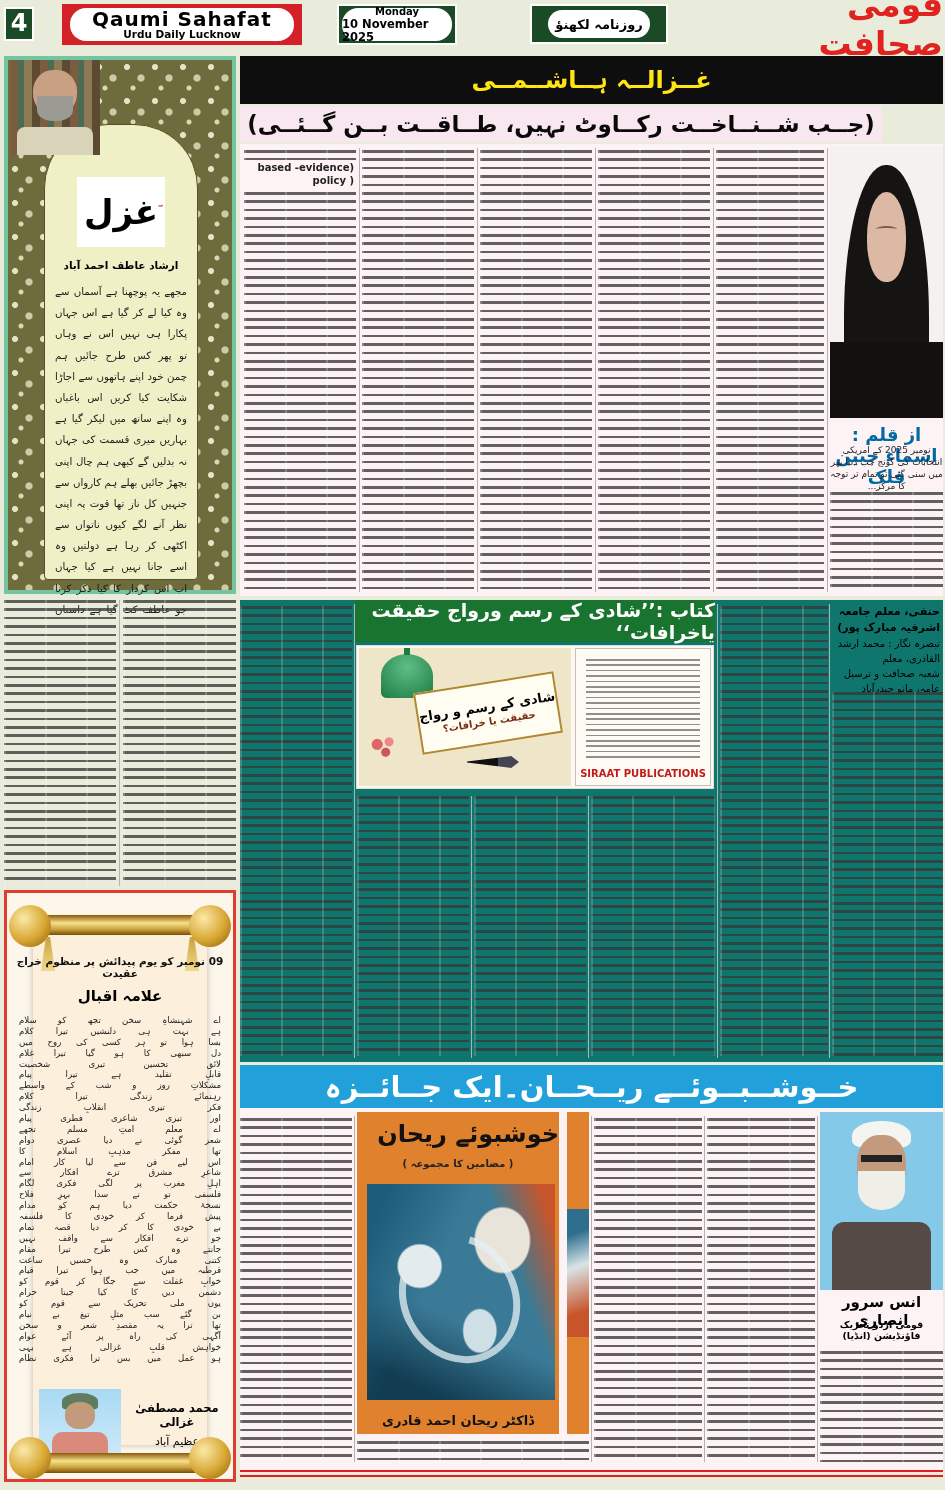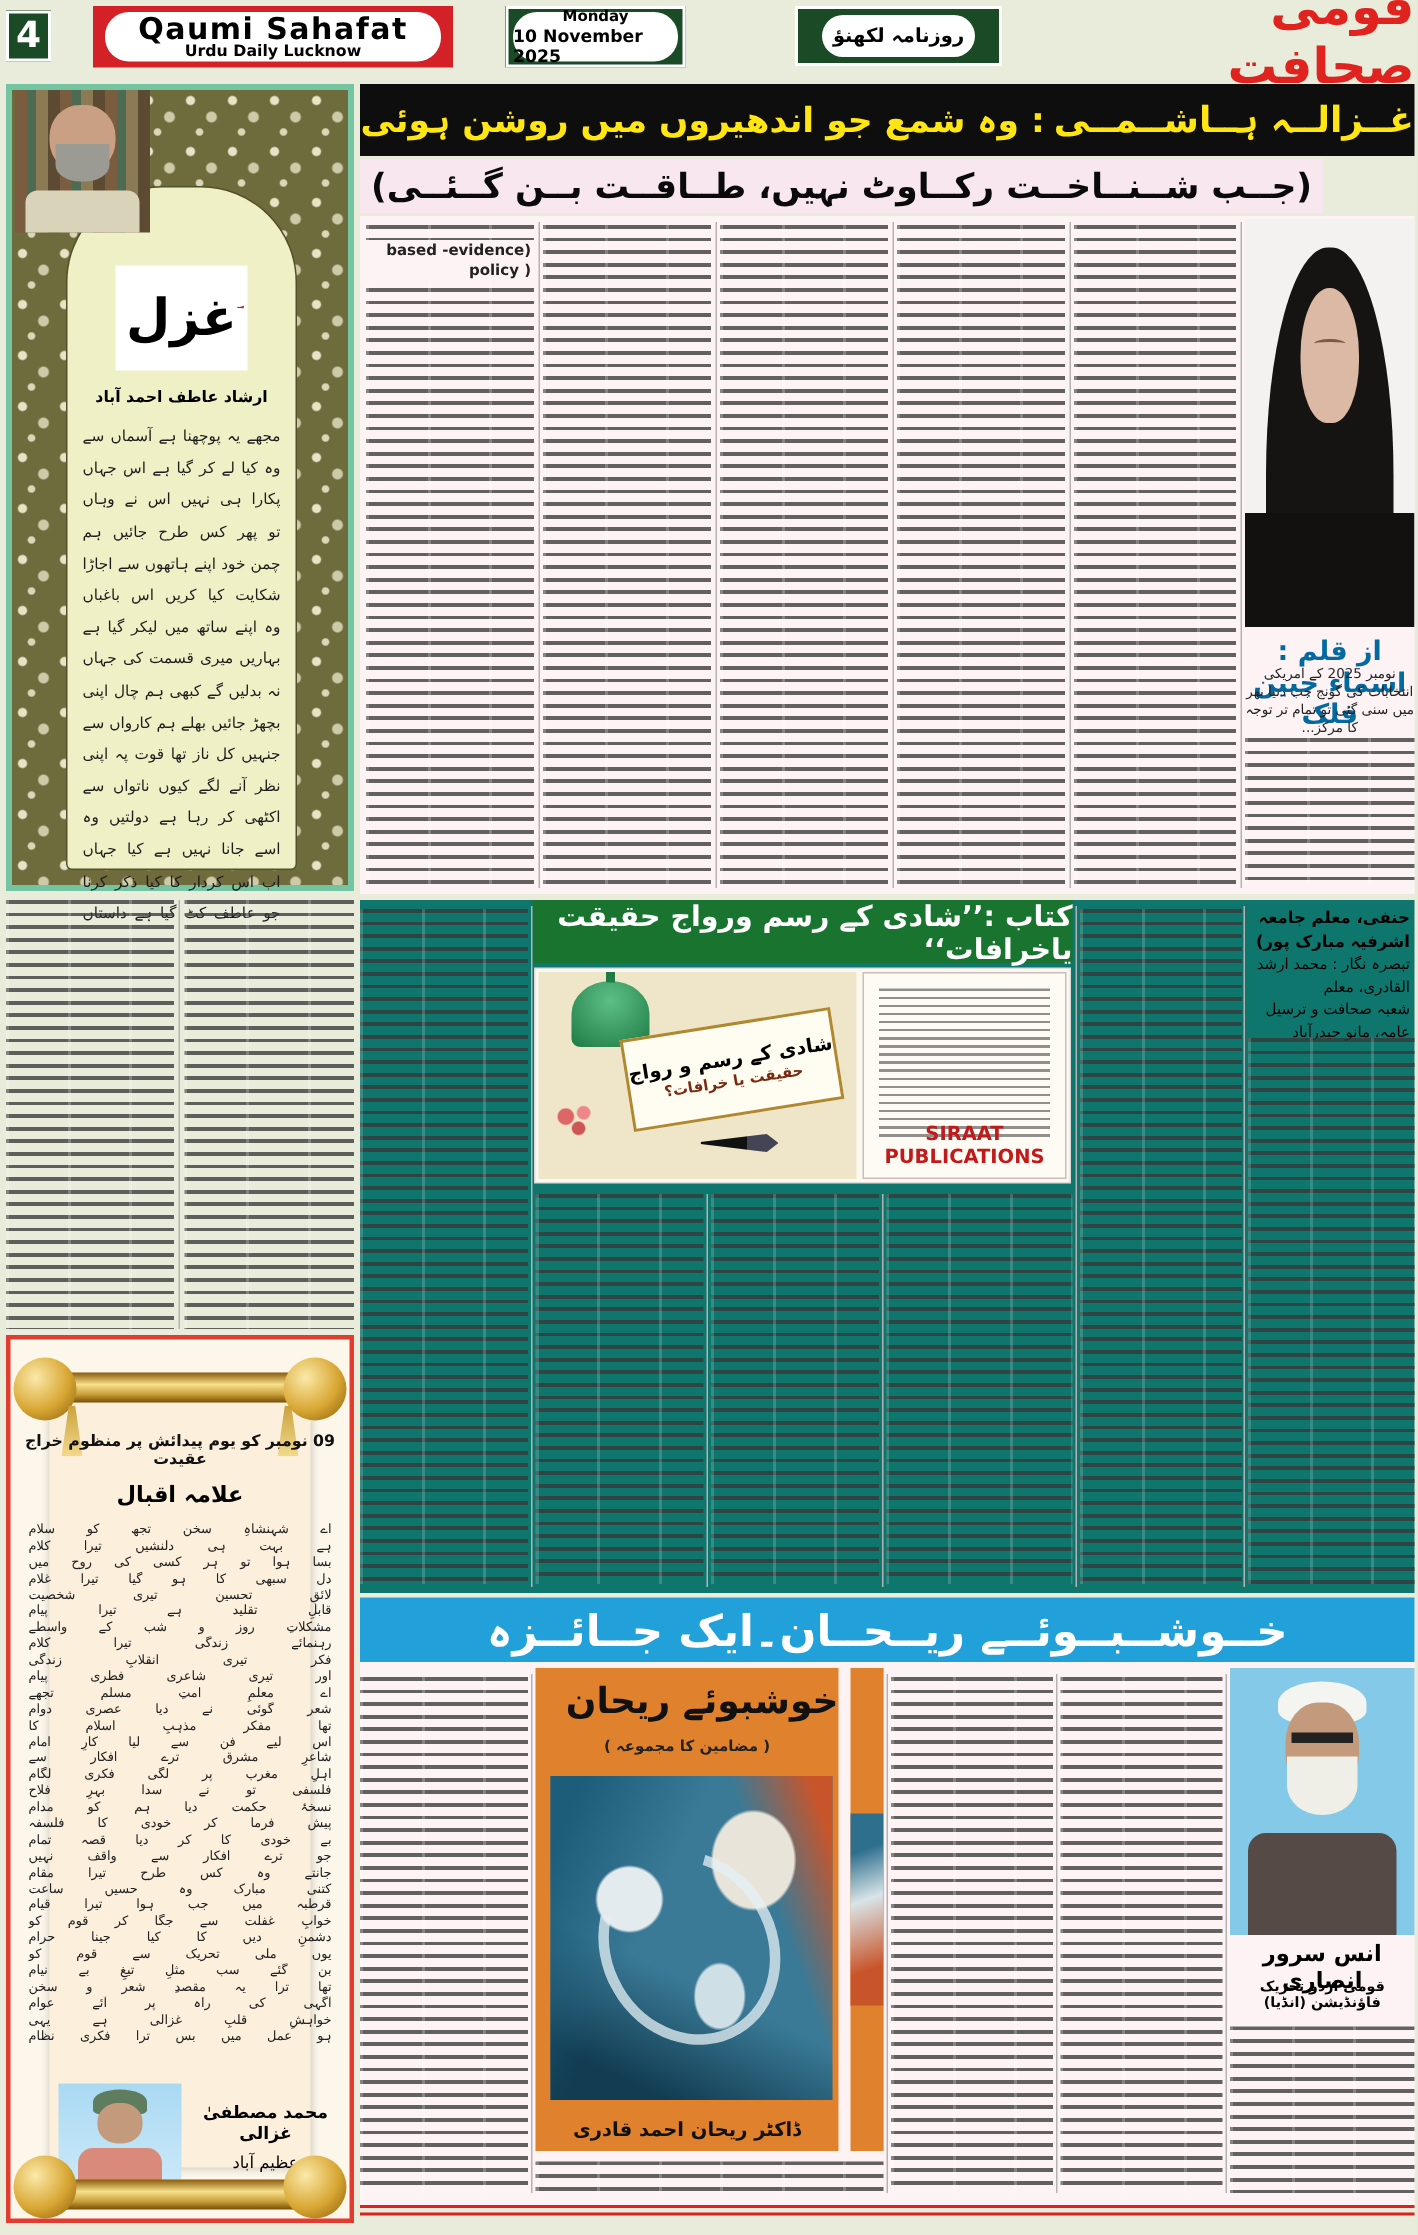--- a/index.html
+++ b/index.html
@@ -113,21 +113,21 @@
   .banner-t2{font-size:10px;font-weight:bold;color:#7a2a10;line-height:13px;}
   .flowers{position:absolute;left:8px;bottom:26px;width:34px;height:26px;
            background:radial-gradient(circle at 30% 40%,#d66 5px,transparent 6px),
                       radial-gradient(circle at 65% 30%,#e88 4px,transparent 5px),
                       radial-gradient(circle at 55% 70%,#c55 4px,transparent 5px),#efe5c9;}
   .pen{position:absolute;left:108px;bottom:18px;width:52px;height:12px;background:linear-gradient(90deg,#111 60%,#445 60%);
        clip-path:polygon(0 45%,85% 0,100% 50%,85% 100%,0 55%);}
   .cover-back{position:absolute;left:218px;top:2px;right:2px;bottom:2px;background:#fdfbf4;border:1px solid #cbb;}
   .back-text{position:absolute;left:10px;right:10px;top:10px;bottom:26px;
              background-image:repeating-linear-gradient(to bottom,#555 0 1.6px,transparent 1.6px 5.4px);opacity:.65;}
-  .back-pub{position:absolute;left:0;right:0;bottom:6px;text-align:center;font-size:13px;font-weight:bold;color:#c21a1a;}
+  .back-pub{position:absolute;left:0;right:0;bottom:6px;text-align:center;font-size:10px;font-weight:bold;color:#c21a1a;}
   .author-block{position:absolute;left:592px;top:4px;width:108px;}
   .auth-l1{font-size:13.5px;font-weight:bold;line-height:20px;}
   .auth-l2{font-size:11px;font-weight:bold;line-height:16px;}
   .auth-l3{font-size:10px;line-height:15px;}
 
   
   .bottomsec{left:240px;top:1065px;width:703px;height:405px;background:#fdf3f5;}
   .band-blue{position:absolute;left:0;top:0;width:703px;height:43px;background:#22a0d9;color:#fff;
              font-size:29px;font-weight:bold;display:flex;align-items:center;justify-content:center;}
   .rehan-cover{position:absolute;left:117px;top:47px;width:232px;height:322px;background:#e0812e;overflow:hidden;}
@@ -181,21 +181,20 @@
   </div>
 
   <div class="abs logobox">
     <div class="logo-pill rtl">روزنامہ لکھنؤ</div>
   </div>
 
   <div class="abs mast-urdu rtl">قومی صحافت</div>
 
   <div class="abs band-black rtl">
     <span class="h-name">غــزالــہ ہــاشــمــی</span>
-    <span class="h-rest">: وہ شمع جو اندھیروں میں روشن ہوئی</span>
   </div>
   <div class="abs band-pink rtl">(جــب شــنــاخــت رکــاوٹ نہیں، طــاقــت بــن گــئــی)</div>
 
   <div class="abs top-body">
 
     <div class="col textfill" style="left:4px;width:112px;"></div>
     <div class="eng-snippet" style="left:4px;">
       <div>based -evidence)</div>
       <div>policy )</div>
     </div>

